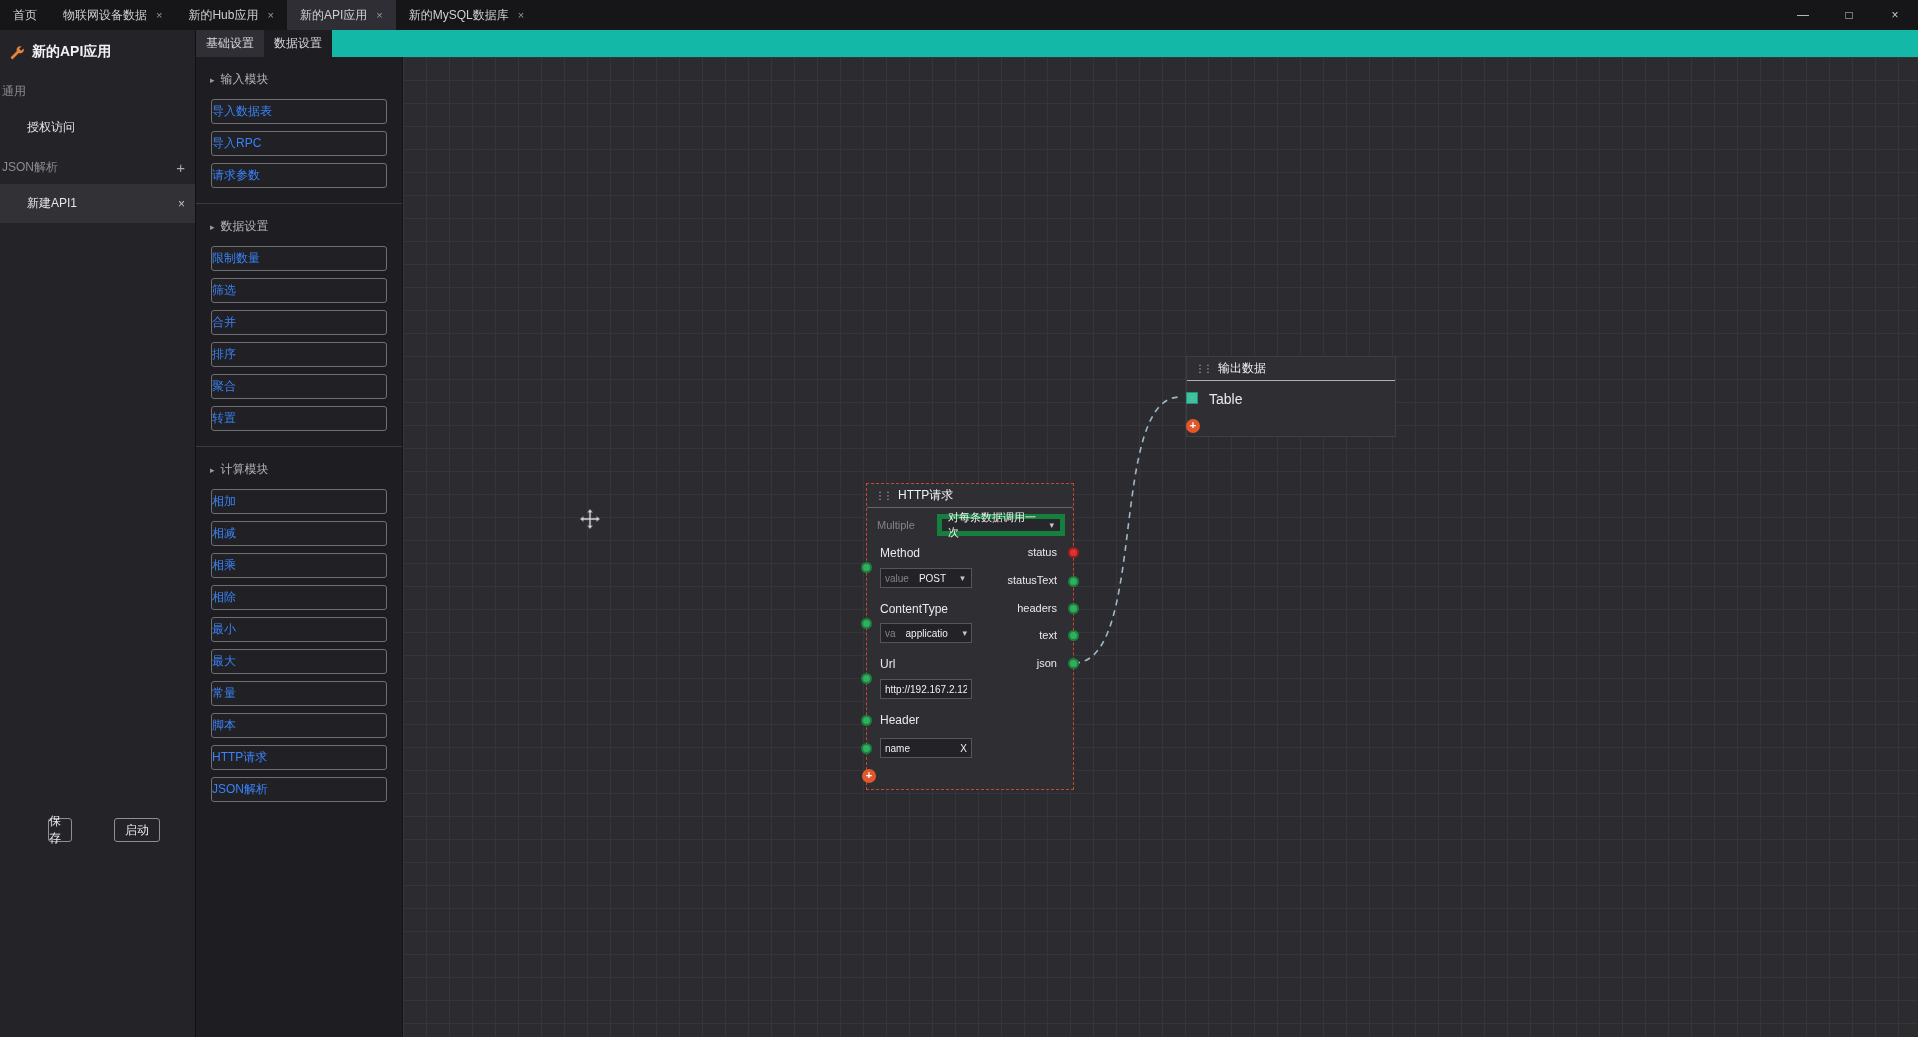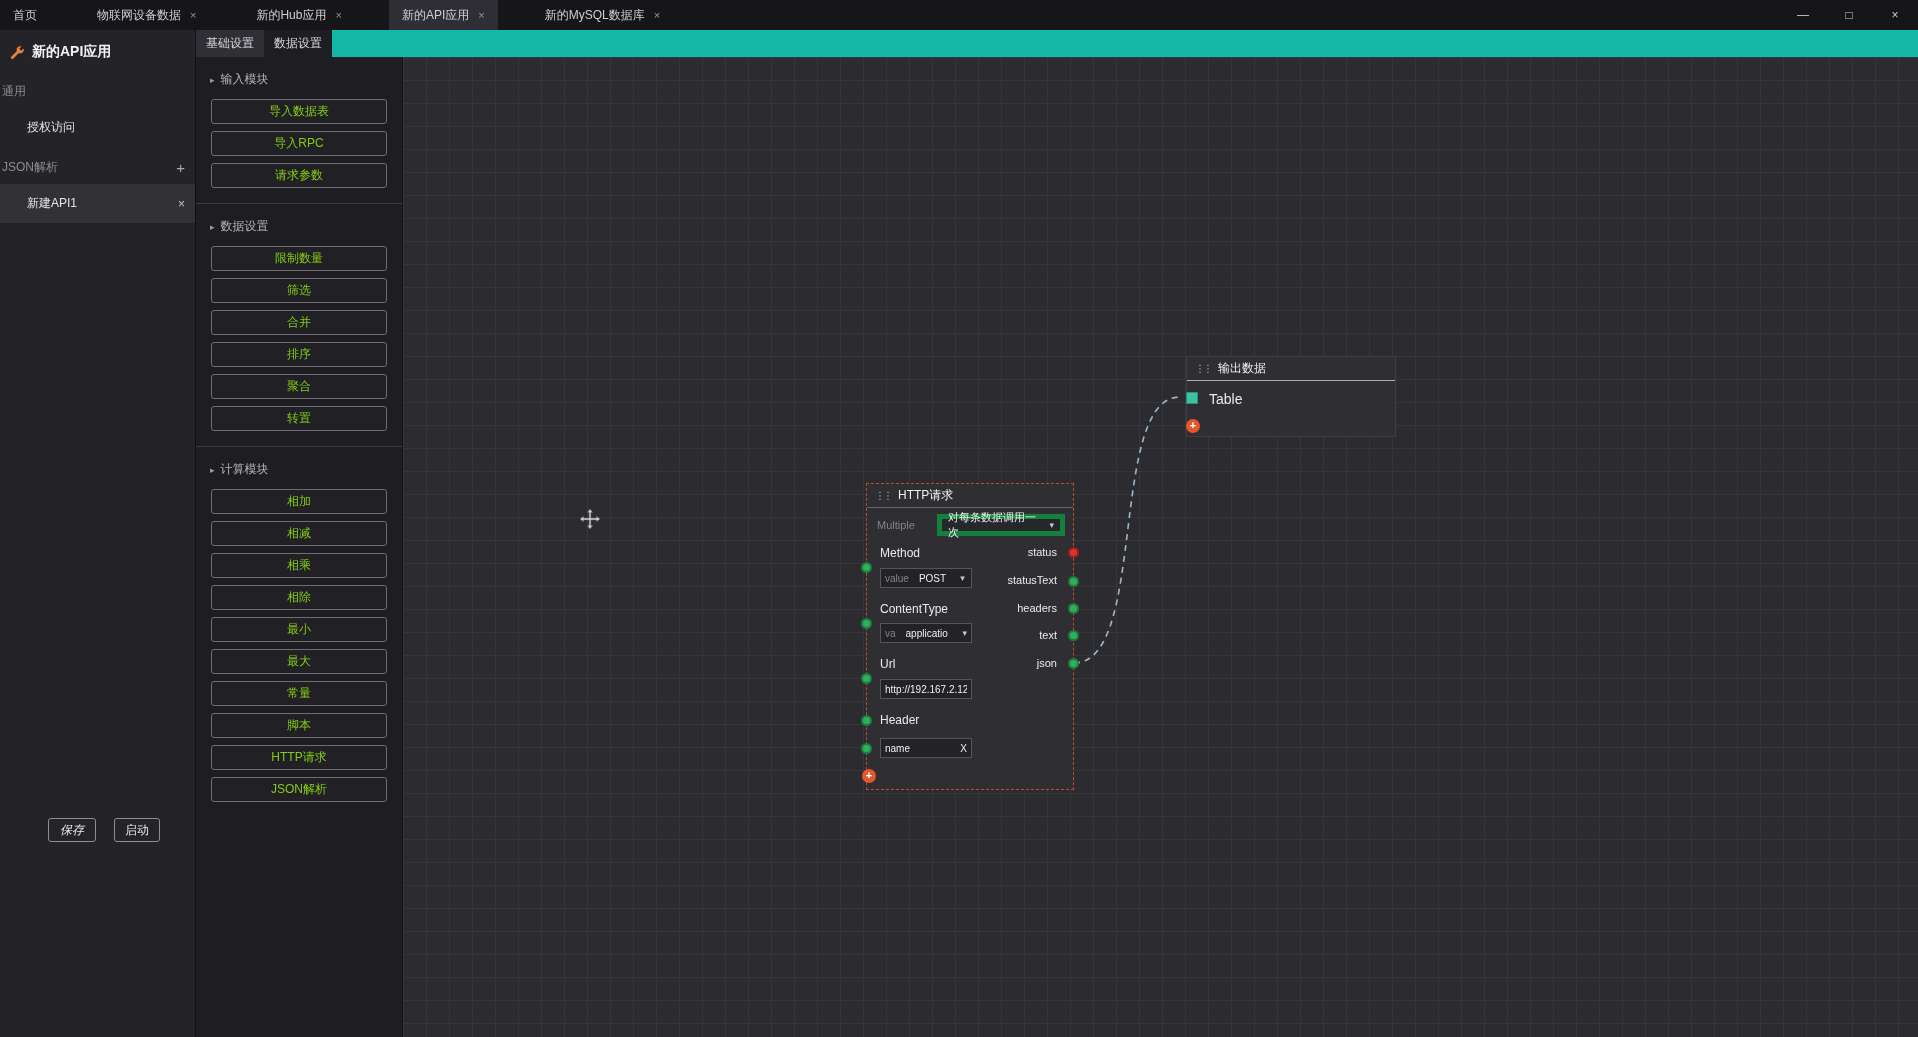--- a/index.html
+++ b/index.html
@@ -5,21 +5,21 @@
   * { box-sizing: border-box; }
   html,body { margin:0; padding:0; }
   body {
     width:1918px; height:1037px; overflow:hidden; position:relative;
     background:#2c2c30; color:#e6e6e6;
     font-family:"Liberation Sans", sans-serif; font-size:12px;
   }
 
   
   .topbar { position:absolute; left:0; top:0; width:1918px; height:30px;
-    background:#161619; display:flex; align-items:stretch; z-index:40;gap:34px; }
+    background:#161619; display:flex; align-items:stretch; z-index:40; }
   .tab { display:flex; align-items:center; gap:9px; padding:0 13px;
     color:#cfcfd2; cursor:default; }
   .tab.active { background:#2e2e34; }
   .tab .x { color:#97979c; font-size:11px; }
   .win-controls { margin-left:auto; display:flex; }
   .win-btn { width:46px; display:flex; align-items:center; justify-content:center;
     color:#c9c9cc; font-size:12px; }
 
   
   .sidebar { position:absolute; left:0; top:30px; width:196px; bottom:0;
@@ -30,41 +30,41 @@
   .sb-section-row { display:flex; justify-content:space-between; align-items:center;
     padding:12px 10px 8px 2px; color:#8b8b90; }
   .sb-plus { color:#a9a9ae; font-size:15px; }
   .sb-item { color:#e4e4e8; padding:11px 10px 11px 27px; }
   .sb-item.selected { background:#313136; display:flex; justify-content:space-between;
     align-items:center; }
   .sb-item .x { color:#c3c3c8; font-size:12px; }
   .side-btn { position:absolute; height:24px; border:1px solid #8e8e93; border-radius:3px;
     background:transparent; color:#ebebee; display:flex; align-items:center;
     justify-content:center; font-size:12px; }
-  .btn-save { left:48px; top:788px; width:48px;font-style:italic; }
+  .btn-save { left:48px; top:788px; width:24px; }
   .btn-start { left:114px; top:788px; width:46px; }
 
   
   .strip { position:absolute; left:196px; top:30px; right:0; height:27px;
     background:#14b8a6; display:flex; z-index:20; }
   .ptab { min-width:68px; padding:0 10px; display:flex; align-items:center;
     justify-content:center; color:#d9d9dd; }
   .ptab.inactive { background:#2f2f35; }
   .ptab.active { background:#1e1e22; }
 
   .panel { position:absolute; left:196px; top:57px; width:207px; bottom:0;
     background:#1e1e22; border-right:1px solid #141417; z-index:20; }
   .pgroup { padding:5px 0 8px; }
   .pgroup + .pgroup { border-top:1px solid #3a3a3f; }
   .pgroup-h { display:flex; align-items:center; gap:6px; color:#b4b4b8;
     padding:9px 0 11px 14px; }
   .tri { font-size:9px; color:#9b9ba0; }
   .pbtn { width:176px; height:25px; line-height:23px; margin:0 auto 7px;
-    border:1px solid #6e6e73; border-radius:3px; text-align:center;
-    color:#84cc16; background:#202025; }
+    border:1px solid #6e6e73; border-radius:3px; 
+    color:#3b82f6; background:#202025; }
 
   
   .canvas { position:absolute; left:403px; top:57px; right:0; bottom:0;
     background-color:#2c2c30;
     background-image:linear-gradient(#35353a 1px, transparent 1px),
                      linear-gradient(90deg, #35353a 1px, transparent 1px);
     background-size:23px 23px; }
   .wires { position:absolute; left:0; top:0; width:100%; height:100%;
     pointer-events:none; }
 

